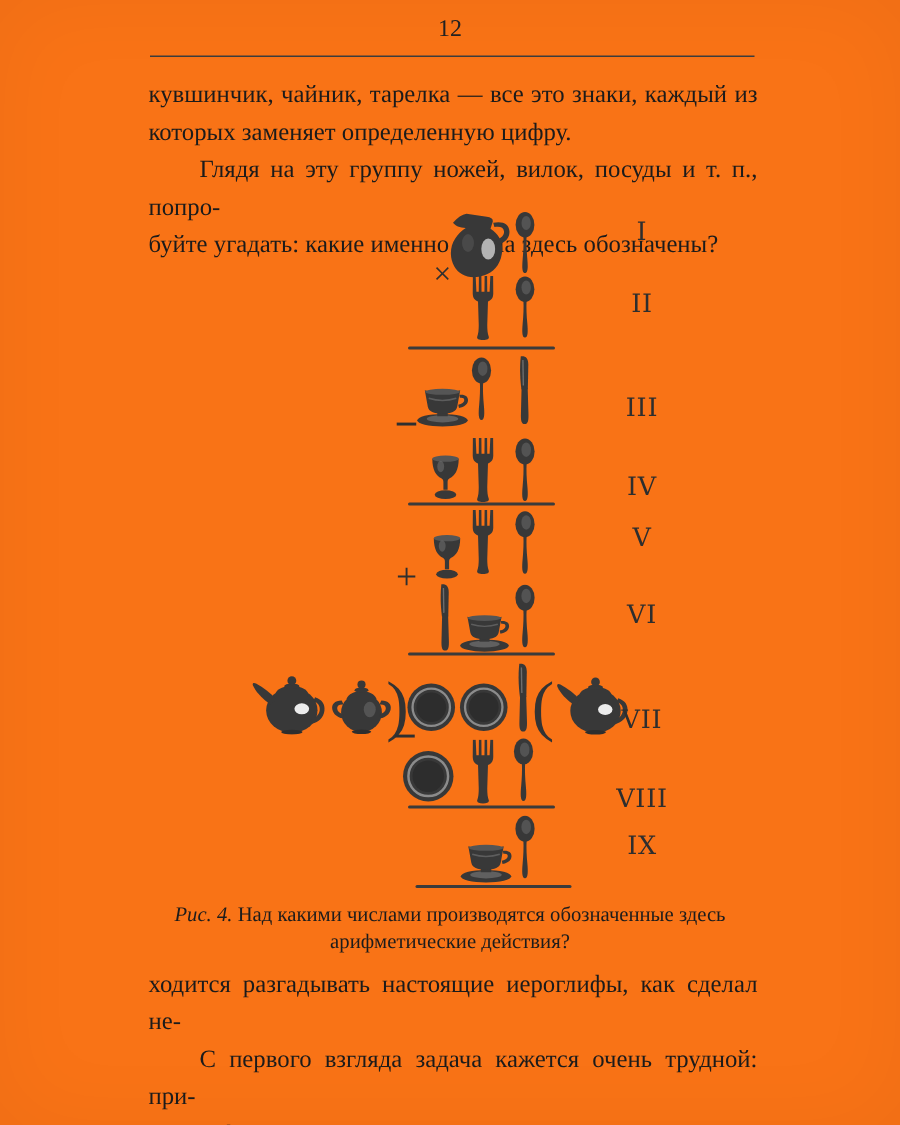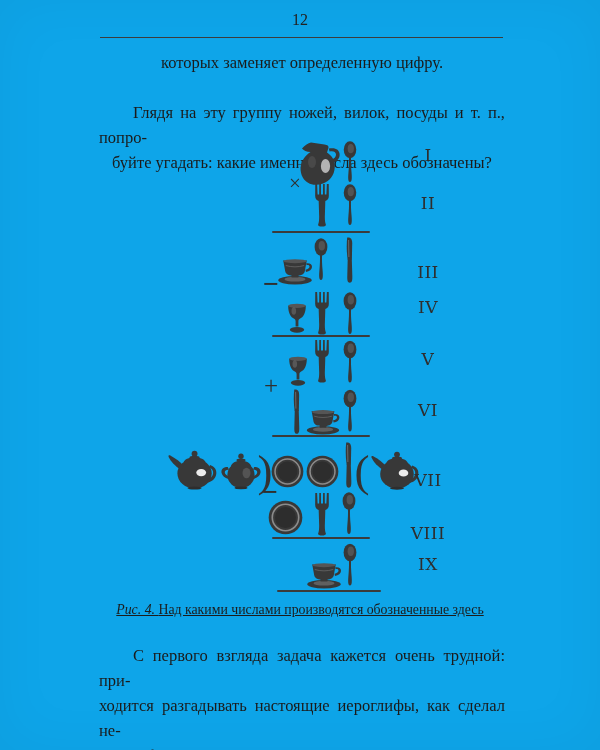--- a/index.html
+++ b/index.html
@@ -1,68 +1,69 @@
 <!DOCTYPE html>
 <html><head>
 <meta charset="utf-8">
 <style>
   html,body { margin:0; padding:0; background:#ffffff; }
   .page {
     position:relative; width:600px; height:750px;
-    background:#0ea5e9; overflow:hidden;
+    background:#f97316; overflow:hidden;
     font-family:"Liberation Serif","DejaVu Serif",serif;
     color:#1d1d1d;
     box-shadow: inset 0 0 60px rgba(0,0,0,0.045);
   }
   .page-number {
     position:absolute; top:11px; left:0; width:600px;
     text-align:center; font-size:16px; color:#222;
   }
   .header-rule {
     position:absolute; top:37px; left:100px; width:403px; height:0;
     border-top:1.6px solid #3c3c3c;
   }
   .para {
     position:absolute; left:99px; width:406px;
     font-size:16.5px; line-height:25px; color:#1b1b1b;
   }
-  .tl { text-align:center; }
+  .tl { text-align:left; }
   .jl { text-align:justify; text-align-last:justify; }
   .ind { text-indent:34px; }
   .figure { position:absolute; left:0; top:0; width:600px; height:750px; }
   .fi { position:absolute; display:block; }
   .fline { position:absolute; height:2px; background:#3b3b3b; border-radius:1px; }
   .numeral {
     position:absolute; left:428px; transform:translateX(-50%);
     font-size:17px; line-height:17px; letter-spacing:0.5px; color:#2e2e2e;
     font-family:"DejaVu Serif","Liberation Serif",serif;
   }
   .op {
     position:absolute; transform:translate(-50%,-50%);
     color:#2f2f2f; line-height:1; font-family:"Liberation Serif",serif;
   }
   .op-mul { font-size:21px; }
   .op-minus { font-size:28px; font-weight:bold; }
   .op-plus { font-size:25px; }
   .op-paren { font-size:45px; font-weight:normal; color:#333; }
   .caption {
     position:absolute; top:601px; left:0; width:600px;
-    text-align:center; font-size:13.8px; line-height:18px; color:#1c1c1c;text-decoration:underline;
+    text-align:center; font-size:13.8px; line-height:18px; color:#1c1c1c;
   }
   .caption i { font-style:italic; }
 </style>
 </head>
 <body>
 
 <div class="page">
 
   <div class="page-number">12</div>
   <div class="header-rule"></div>
 
   <div class="para" style="top:50px">
+    <div class="tl jl">кувшинчик, чайник, тарелка — все это знаки, каждый из</div>
     <div class="tl">которых заменяет определенную цифру.</div>
   </div>
 
   <div class="para" style="top:100px">
     <div class="tl jl ind">Глядя на эту группу ножей, вилок, посуды и т. п., попро-</div>
     <div class="tl">буйте угадать: какие именно числа здесь обозначены?</div>
   </div>
 
   <div class="figure">
 
@@ -165,21 +166,21 @@
 
     <svg class="fi" style="left:286px;top:303px;width:22px;height:31px" viewBox="0 0 22 31">
         <use href="#sym-goblet"></use>
       </svg>
     <svg class="fi" style="left:313px;top:292px;width:18px;height:43px" viewBox="0 0 18 44">
         <use href="#sym-fork"></use>
       </svg>
     <svg class="fi" style="left:342px;top:292px;width:16px;height:44px" viewBox="0 0 16 44">
         <use href="#sym-spoon"></use>
       </svg>
-    <div class="numeral" style="top:299px">IV</div>
+    <div class="numeral" style="top:317px">IV</div>
 
     <div class="fline" style="left:272px;top:335px;width:98px"></div>
 
     <svg class="fi" style="left:313px;top:340px;width:18px;height:43px" viewBox="0 0 18 44">
         <use href="#sym-fork"></use>
       </svg>
     <svg class="fi" style="left:342px;top:340px;width:16px;height:45px" viewBox="0 0 16 44">
         <use href="#sym-spoon"></use>
       </svg>
     <svg class="fi" style="left:287px;top:356px;width:22px;height:31px" viewBox="0 0 22 31">
@@ -245,21 +246,22 @@
     <svg class="fi" style="left:305px;top:561px;width:38px;height:28px" viewBox="0 0 38 28">
         <use href="#sym-cup"></use>
       </svg>
     <div class="numeral" style="top:556px">IX</div>
 
     <div class="fline" style="left:277px;top:590px;width:104px"></div>
   </div>
 
   <div class="caption">
     <div><i>Рис. 4.</i> <span>Над какими числами производятся обозначенные здесь</span></div>
+    <div>арифметические действия?</div>
   </div>
 
   <div class="para" style="top:643px">
+    <div class="tl jl">ходится разгадывать настоящие иероглифы, как сделал не-</div>
     <div class="tl jl ind">С первого взгляда задача кажется очень трудной: при-</div>
-    <div class="tl jl">ходится разгадывать настоящие иероглифы, как сделал не-</div>
     <div class="tl jl">когда француз Шамполион. Но ваша задача гораздо легче:</div>
   </div>
 
 </div>
 
 </body></html>

